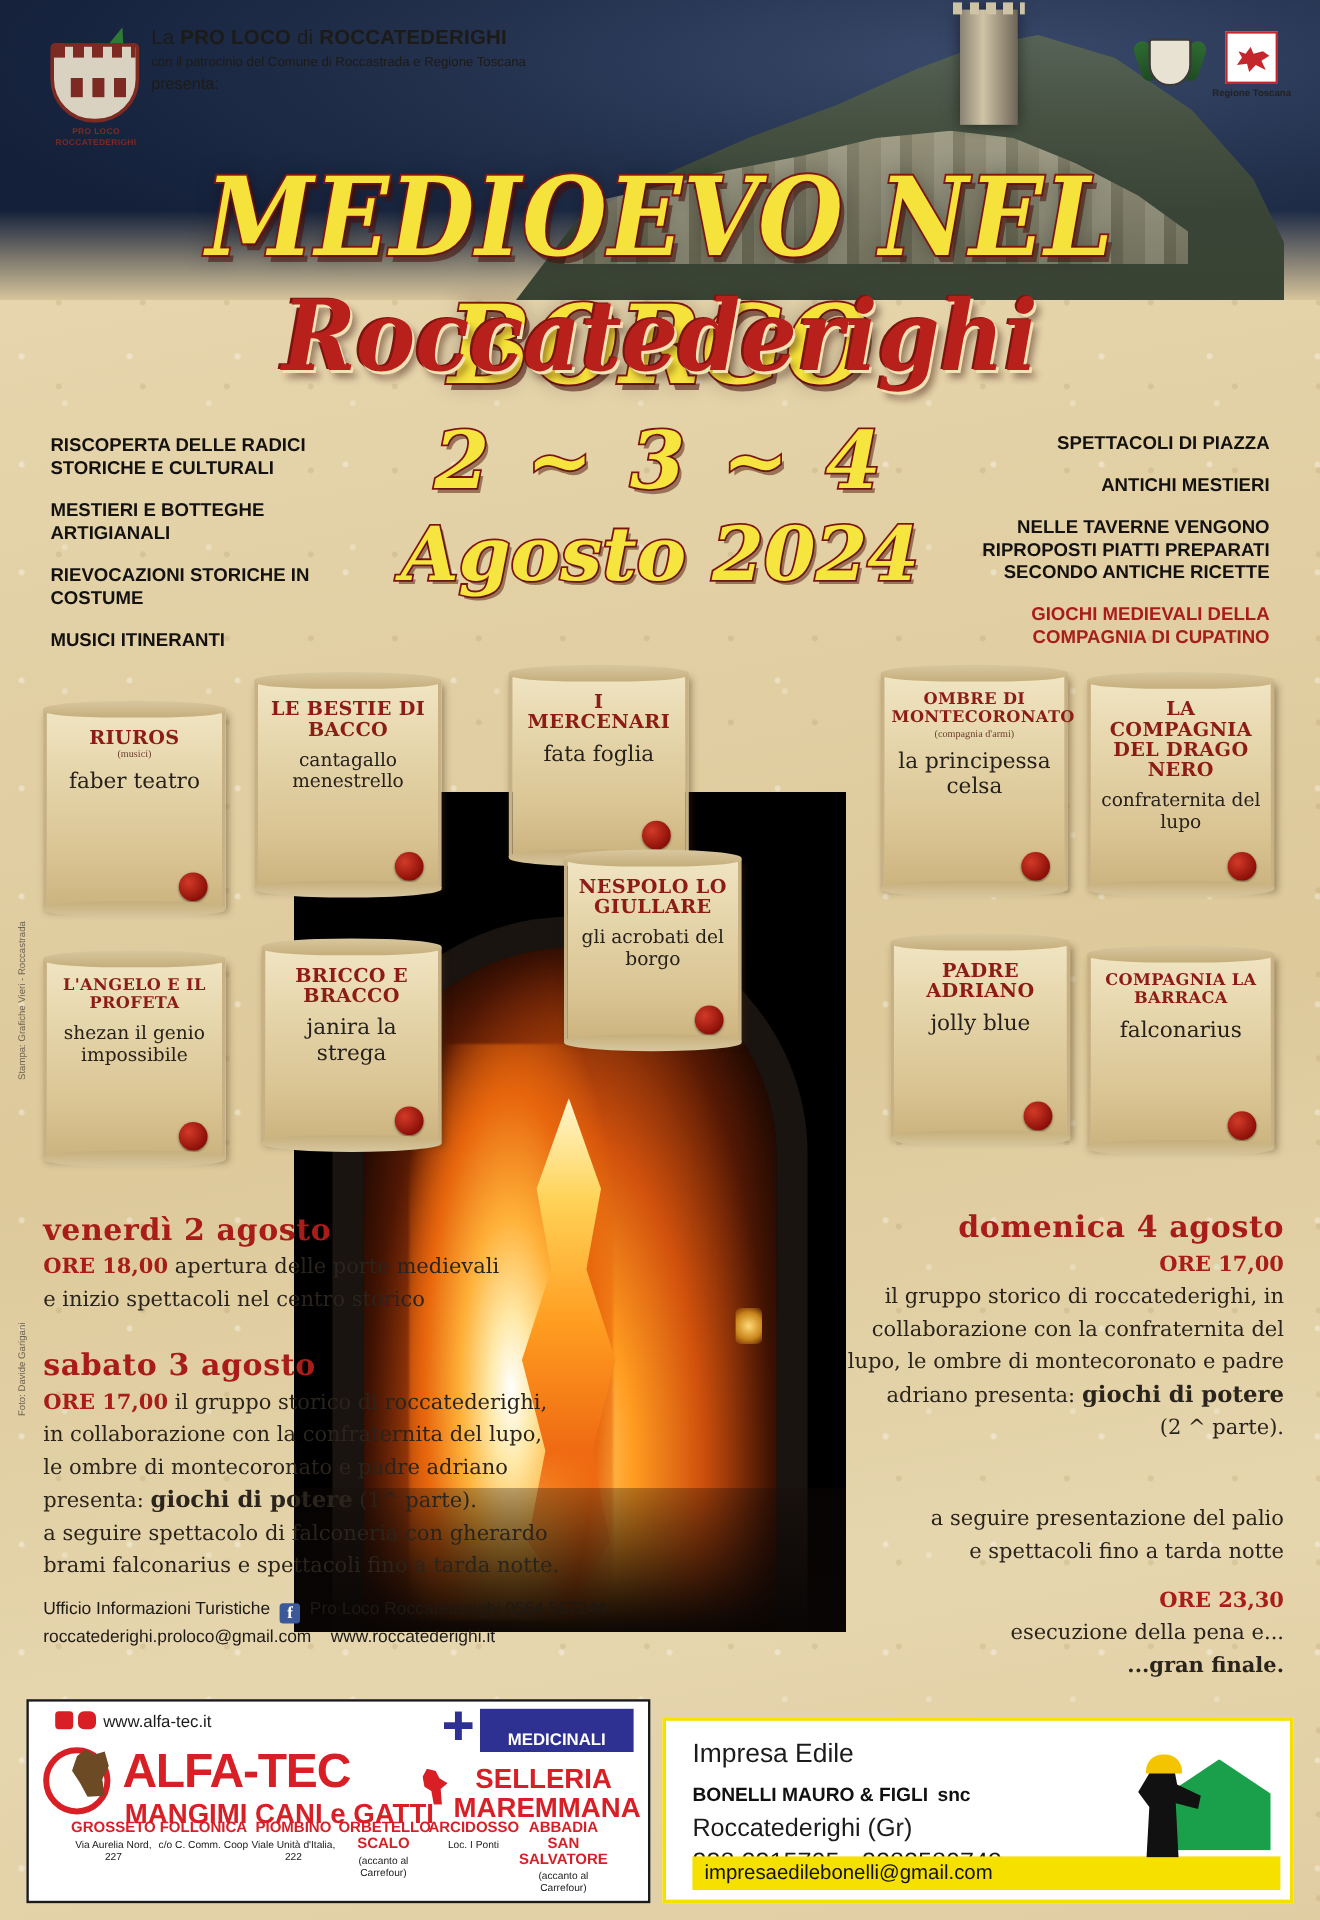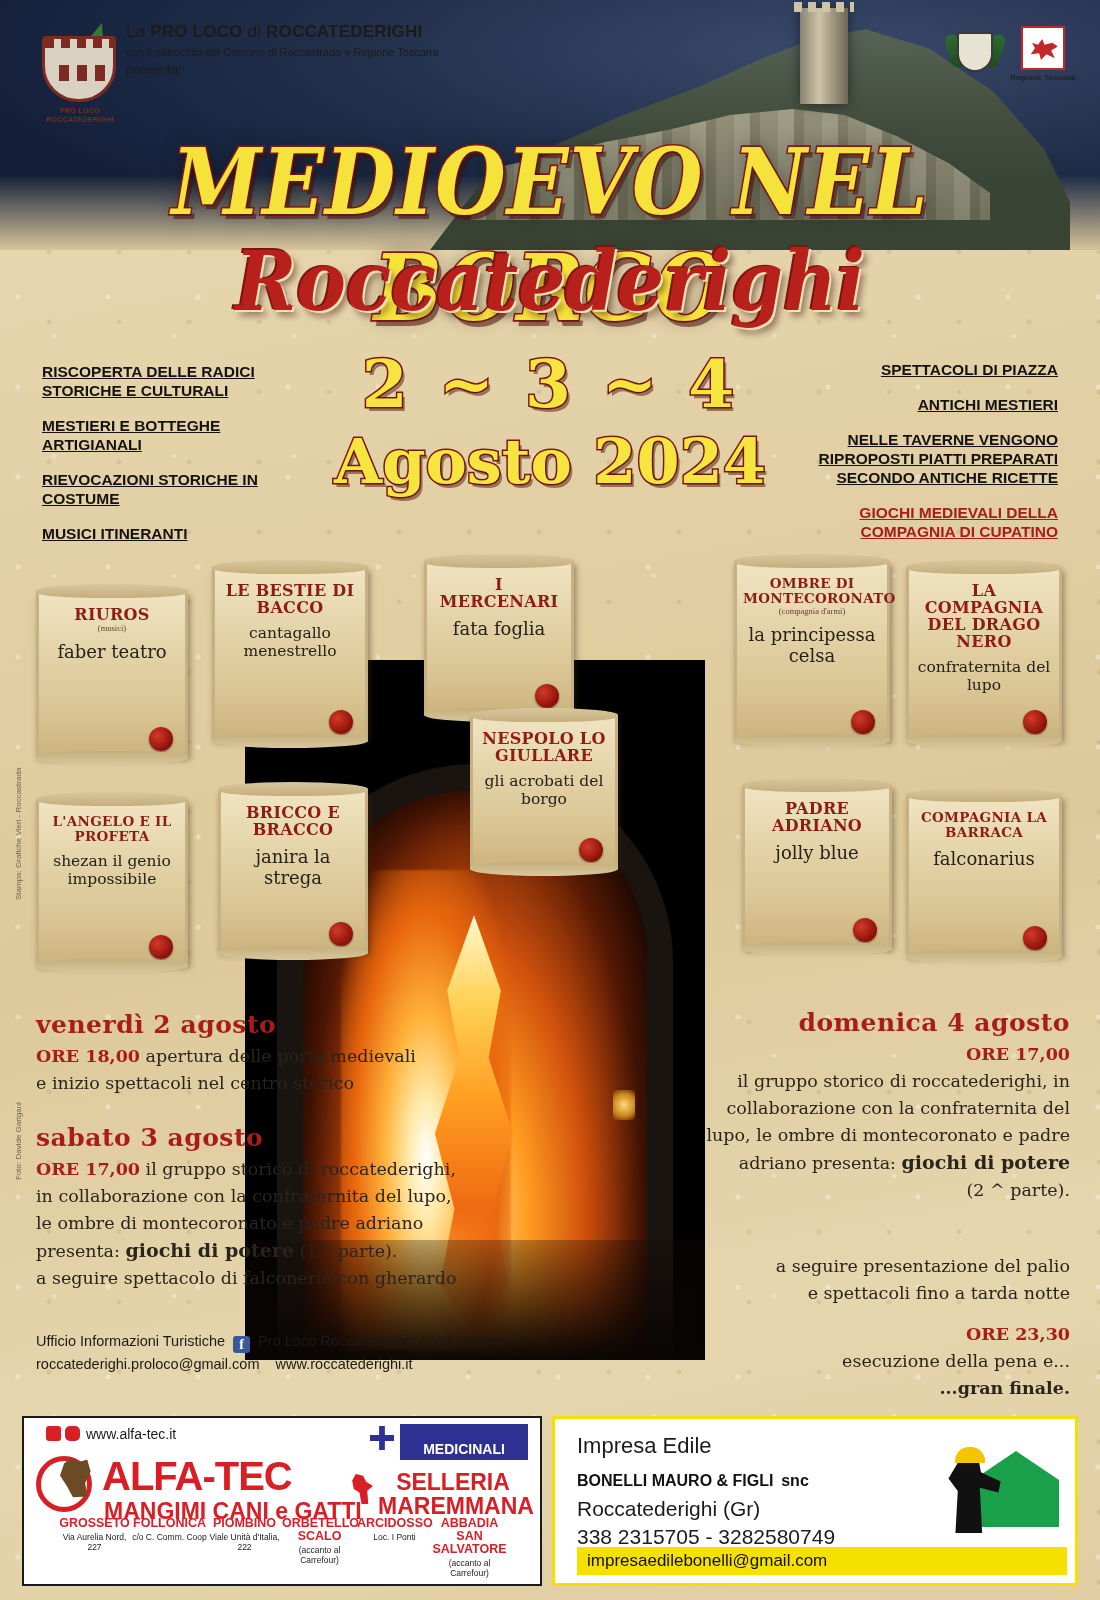--- a/index.html
+++ b/index.html
@@ -174,40 +174,41 @@
       5px 6px 6px rgba(60,20,10,.45);
     transform: scaleY(1.1);
   }
   
   .dates {
     position: absolute; left: 330px; top: 345px; width: 440px;
     text-align: center;
     font-family: "DejaVu Serif", serif;
     font-weight: bold;
     color: #f7e53f;
+    font-style: italic;
   }
   .dates .d1 { font-size: 66px; letter-spacing: 4px; }
   .dates .d2 { font-size: 62px; margin-top: 2px; }
   .dates .d1, .dates .d2 {
     -webkit-text-stroke: 3px #7d1410;
     paint-order: stroke fill;
     text-shadow: 3px 4px 0 rgba(80,20,10,.5);
   }
   
   .side-left, .side-right {
     position: absolute;
     font-family: "Liberation Sans", sans-serif;
     font-weight: bold;
     color: #141210;
     font-size: 15.5px;
     line-height: 19px;
   }
   .side-left { left: 42px; top: 362px; width: 250px; }
   .side-right { right: 42px; top: 360px; width: 260px; text-align: right; }
-  .side-left p, .side-right p { margin: 0 0 16px 0; text-decoration: underline; }
+  .side-left p, .side-right p { margin: 0 0 16px 0; }
   .side-right .red {
     color: #a81d18;
   }
   
   .fire-photo {
     position: absolute; left: 245px; top: 660px;
     width: 460px; height: 700px;
     background: #000;
     overflow: hidden;
   }
@@ -339,20 +340,21 @@
     width: 1056px; height: 170px;
     display: flex; gap: 10px;
   }
   .sp-left {
     flex: 0 0 520px; background: #fff; border: 2px solid #1b1b1b; position: relative;
     box-sizing: border-box;
   }
   .sp-right {
     flex: 1; background: #ffffff; border: 3px solid #f5e000; position: relative;
     box-sizing: border-box;
+    margin-top: 15px;
   }
   .alfa-brand {
     position: absolute; left: 78px; top: 36px;
     font-family: "Liberation Sans", sans-serif;
     font-weight: bold; font-size: 40px; color: #d81f26; letter-spacing: -1px;
   }
   .alfa-sub {
     position: absolute; left: 80px; top: 80px;
     font-family: "Liberation Sans", sans-serif;
     font-weight: bold; font-size: 23px; color: #d81f26;
@@ -587,20 +589,21 @@
     <div class="day">venerdì 2 agosto</div>
     <p><span class="ora">ORE 18,00</span><span> apertura delle porte medievali</span></p>
     <p>e inizio spettacoli nel centro storico</p>
 
     <div class="day" style="margin-top:28px">sabato 3 agosto</div>
     <p><span class="ora">ORE 17,00</span><span> il gruppo storico di roccatederighi,</span></p>
     <p>in collaborazione con la confraternita del lupo,</p>
     <p>le ombre di montecoronato e padre adriano</p>
     <p><span>presenta: </span><span class="big">giochi di potere</span><span> (1^ parte).</span></p>
     <p>a seguire spettacolo di falconeria con gherardo</p>
+    <p>brami falconarius e spettacoli fino a tarda notte.</p>
   </div>
 
   <div class="prog prog-right">
     <div class="day">domenica 4 agosto</div>
     <p class="ora">ORE 17,00</p>
     <p>il gruppo storico di roccatederighi, in</p>
     <p>collaborazione con la confraternita del</p>
     <p>lupo, le ombre di montecoronato e padre</p>
     <p><span>adriano presenta: </span><span class="big">giochi di potere</span></p>
     <p>(2 ^ parte).</p>

